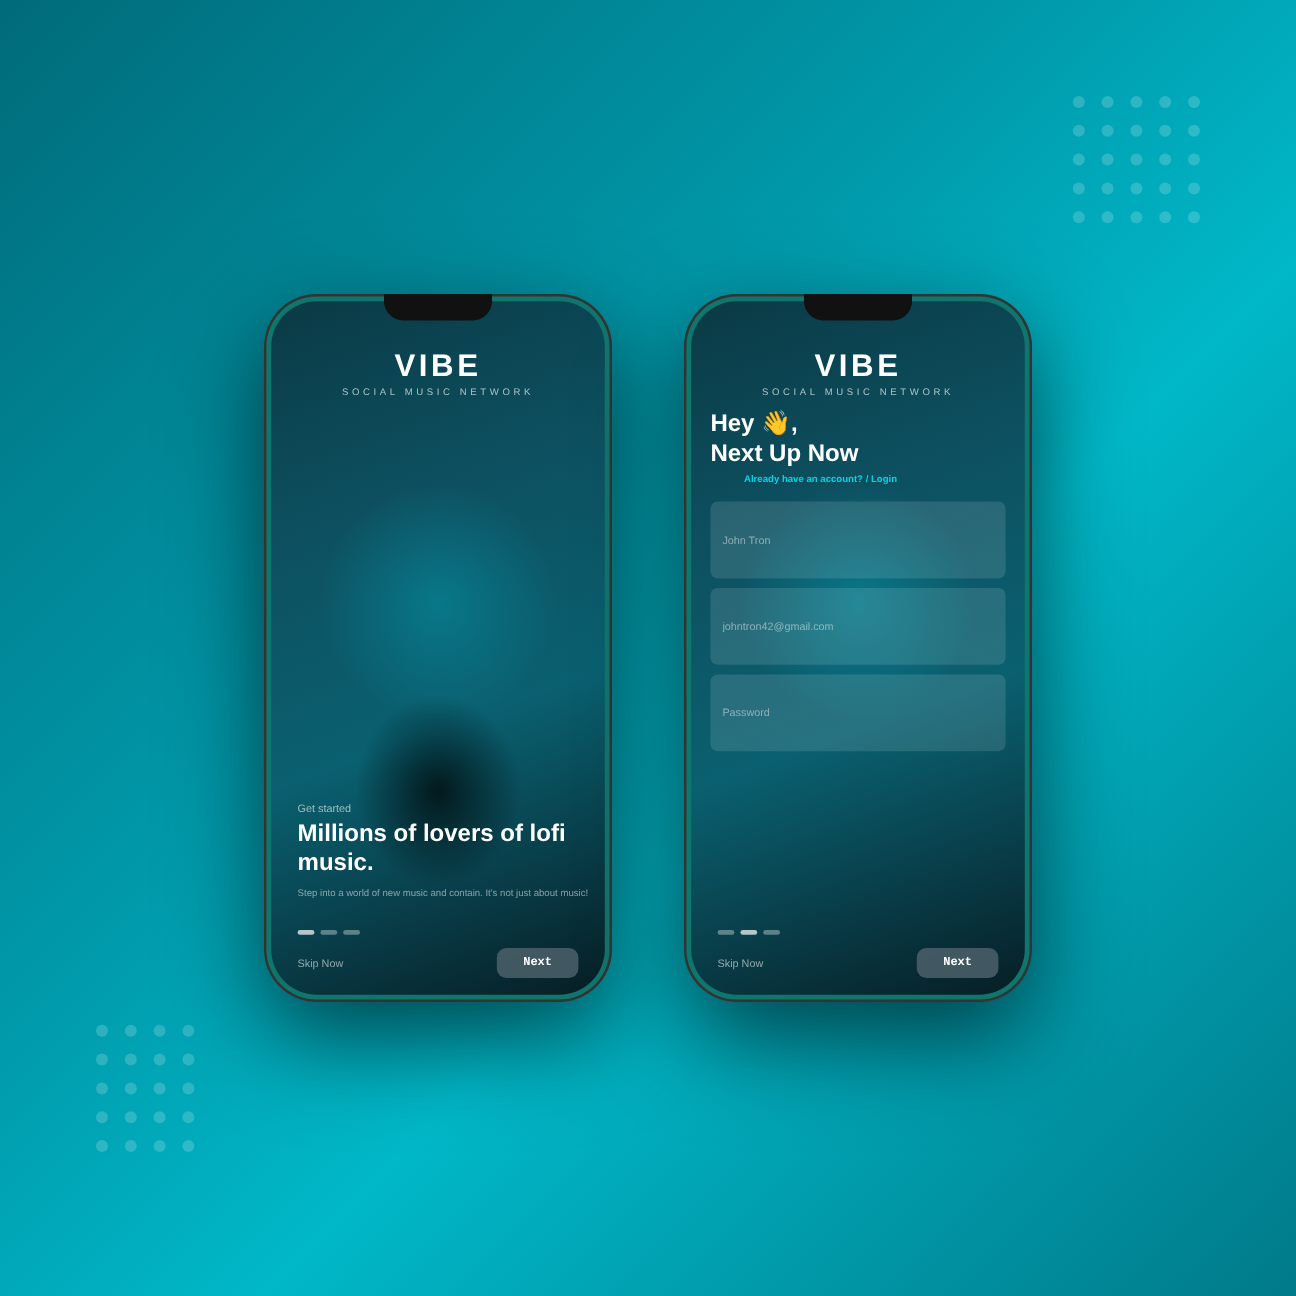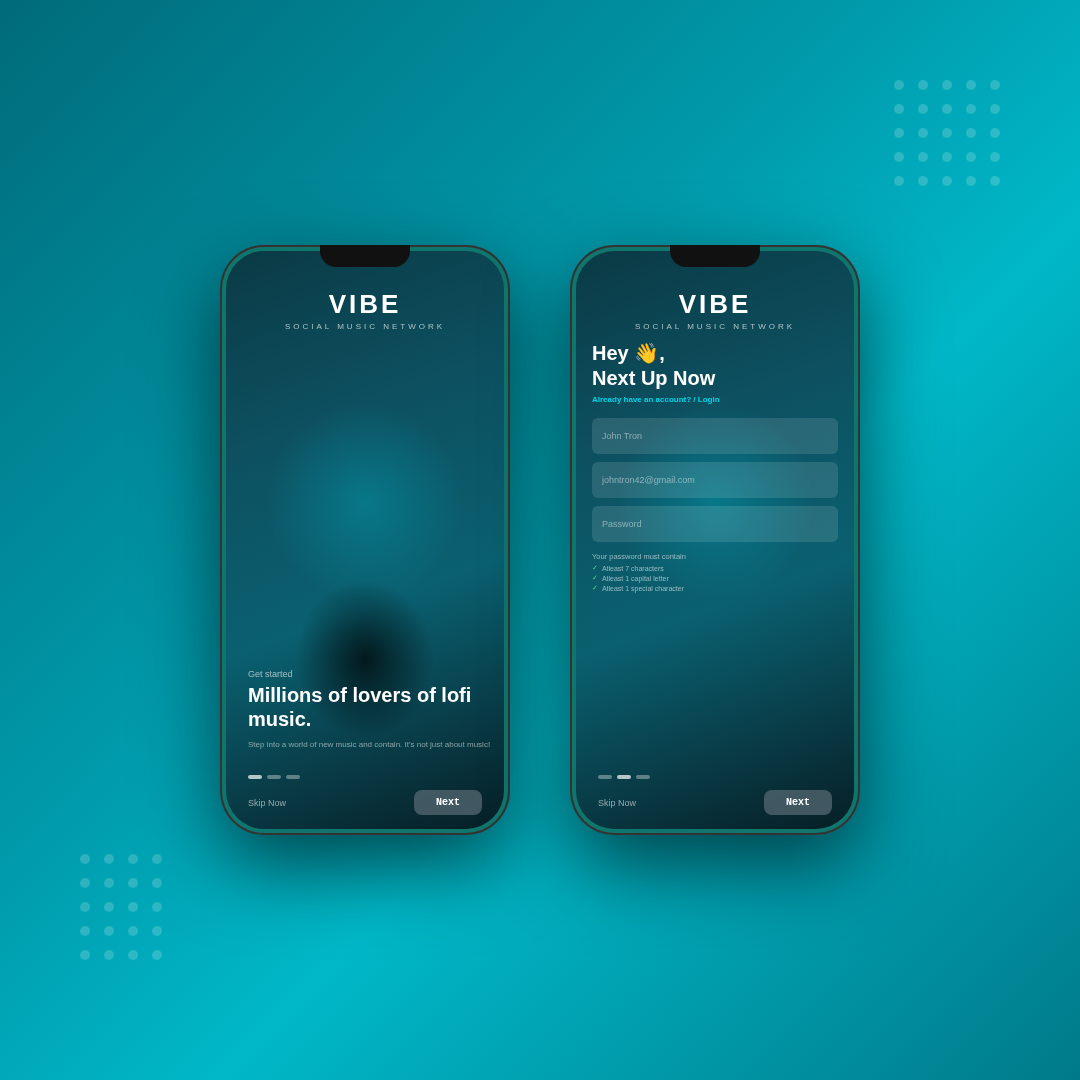--- a/index.html
+++ b/index.html
@@ -214,32 +214,33 @@
       font-size: 20px;
       font-weight: 800;
       color: #fff;
       line-height: 1.25;
       margin-bottom: 4px;
     }
     .signup-sub {
       font-size: 8px;
       color: rgba(255,255,255,0.45);
       margin-bottom: 14px;
+      margin-left: 28px;
     }
     .signup-sub span {
       color: #00d4e8;
       font-weight: 700;
     }
 
     .input-field {
       width: 100%;
       background: rgba(255,255,255,0.12);
       border: none;
       border-radius: 6px;
-      padding: 13px 10px;
+      padding: 27px 10px;
       color: #fff;
       font-size: 9px;
       margin-bottom: 8px;
       outline: none;
     }
     .input-field::placeholder {
       color: rgba(255,255,255,0.45);
     }
 
     .password-rules {
@@ -367,35 +368,20 @@
           <span>Already have an account? /</span>
           <span style="color:#00d4e8;font-weight:700;cursor:pointer;">Login</span>
         </div>
 
         <input class="input-field" type="text" placeholder="John Tron" style="">
 
         <input class="input-field" type="email" placeholder="johntron42@gmail.com" style="">
 
         <input class="input-field" type="password" placeholder="Password" style="">
 
-        <div class="password-rules">
-          <div class="rule-title">Your password must contain</div>
-          <div class="rule-item">
-            <span class="check-icon">✓</span>
-            <span>Atleast 7 characters</span>
-          </div>
-          <div class="rule-item">
-            <span class="check-icon">✓</span>
-            <span>Atleast 1 capital letter</span>
-          </div>
-          <div class="rule-item">
-            <span class="check-icon">✓</span>
-            <span>Atleast 1 special character</span>
-          </div>
-        </div>
       </div>
 
       <div class="dots-indicator">
         <div class="ind-dot"></div>
         <div class="ind-dot active"></div>
         <div class="ind-dot"></div>
       </div>
 
       <div class="phone-bottom-bar">
         <button class="skip-btn">Skip Now</button>

